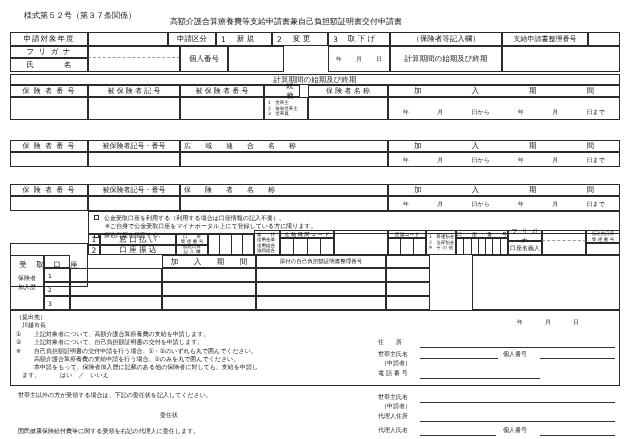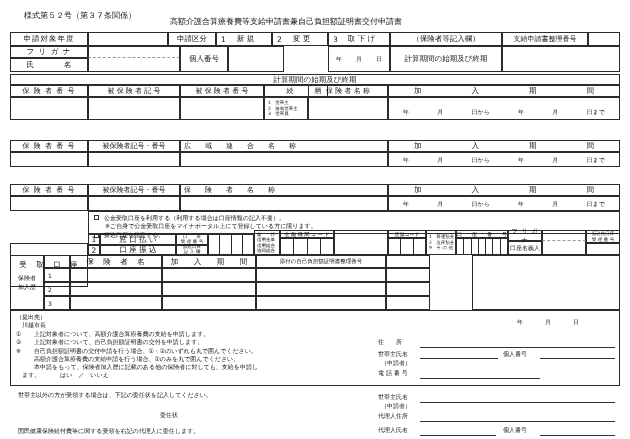--- a/index.html
+++ b/index.html
@@ -73,21 +73,21 @@
     <span>日</span>
   </div>
   <div class="abs bx ctr t75" style="left:390px;top:46px;width:112px;height:26px;">計算期間の始期及び終期</div>
   <div class="abs bx" style="left:502px;top:46px;width:118px;height:26px;"></div>
 
   <div class="abs bx ctr t75" style="left:10px;top:74px;width:610px;height:11px;">計算期間の始期及び終期</div>
 
   <div class="abs bx ctr t7 sp1" style="left:10px;top:85px;width:78px;height:12px;">保 険 者 番 号</div>
   <div class="abs bx ctr t7" style="left:88px;top:85px;width:92px;height:12px;">被 保 険 者 記 号</div>
   <div class="abs bx ctr t7" style="left:180px;top:85px;width:84px;height:12px;">被 保 険 者 番 号</div>
-  <div class="abs bx ctr t7" style="left:264px;top:85px;width:64px;height:12px;padding-left:16px;">続　　　柄</div>
+  <div class="abs bx ctr t7" style="left:264px;top:85px;width:36px;height:12px;padding-left:16px;">続　　　柄</div>
   <div class="abs bx ctr t7" style="left:308px;top:85px;width:80px;height:12px;">保 険 者 名 称</div>
   <div class="abs bx spread t75" style="left:388px;top:85px;width:232px;height:12px;">
     <span>加</span>
     <span>入</span>
     <span>期</span>
     <span>間</span>
   </div>
 
   <div class="abs bx" style="left:10px;top:97px;width:78px;height:23px;"></div>
   <div class="abs bx" style="left:88px;top:97px;width:92px;height:23px;"></div>
@@ -241,21 +241,20 @@
   </div>
   <div class="abs bx" style="left:586px;top:243px;width:34px;height:12px;"></div>
 
   <div class="abs bx ctr t6" style="left:10px;top:255px;width:34px;height:55px;line-height:1.4;">
     <div>
       <div>保険者</div>
       <div>加入歴</div>
     </div>
   </div>
   <div class="abs bx" style="left:44px;top:255px;width:26px;height:13px;"></div>
-  <div class="abs bx ctr t75 sp1" style="left:70px;top:255px;width:92px;height:13px;">保　険　者　名</div>
   <div class="abs bx spread t75" style="left:162px;top:255px;width:94px;height:13px;">
     <span>加</span>
     <span>入</span>
     <span>期</span>
     <span>間</span>
   </div>
   <div class="abs bx ctr t55" style="left:256px;top:255px;width:130px;height:13px;">添付の自己負担額証明書整理番号</div>
   <div class="abs bx" style="left:386px;top:255px;width:44px;height:13px;"></div>
 
   <div class="abs bx ctr t6" style="left:44px;top:268px;width:26px;height:14px;justify-content:flex-start;padding-left:3px;">1</div>

